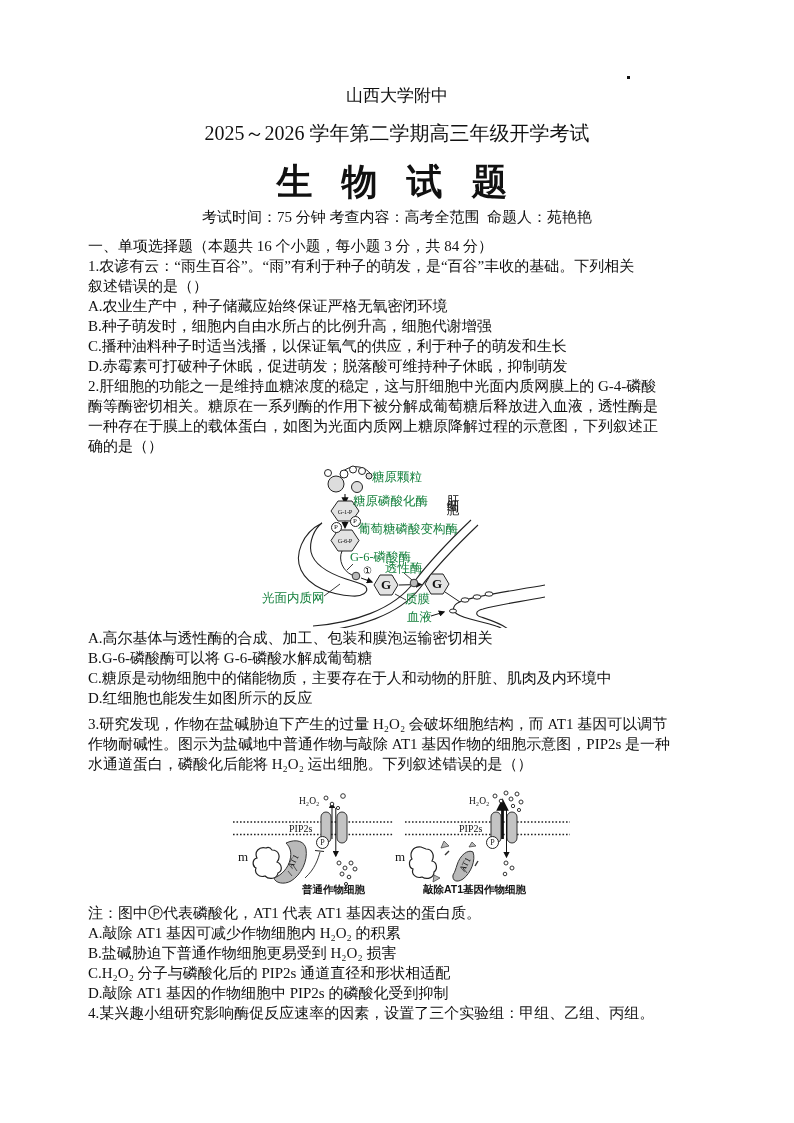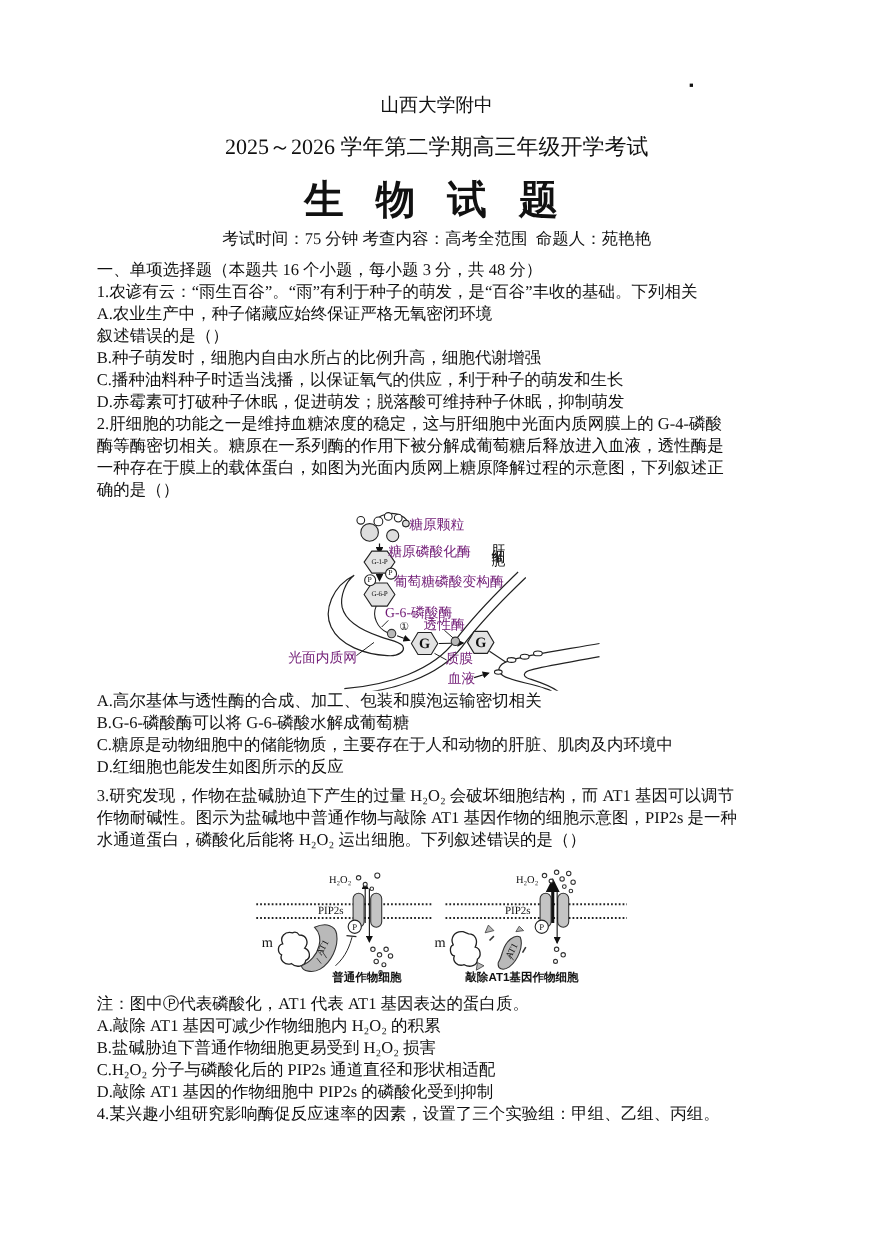--- a/index.html
+++ b/index.html
@@ -10,21 +10,21 @@
   .session{top:120px;font-size:20px;}
   .subject{top:158px;font-size:36px;font-weight:bold;letter-spacing:10px;}
   .meta{top:208px;font-size:15px;}
   .block{position:absolute;left:88px;width:660px;}
   .tline{height:20px;line-height:20px;font-size:15px;white-space:pre;}
   .stray-dot{position:absolute;left:627px;top:76px;width:3px;height:3px;background:#111;}
 
   
   .diag{position:absolute;}
   .diag svg{position:absolute;left:0;top:0;}
-  .dlabel{position:absolute;font-size:12.5px;line-height:13px;white-space:pre;color:#701a75;}
+  .dlabel{position:absolute;font-size:12.5px;line-height:13px;white-space:pre;color:#15803d;}
   .hexlab{position:absolute;text-align:center;font-size:6.5px;line-height:7px;letter-spacing:-0.3px;}
   .glab{position:absolute;text-align:center;font-size:13px;line-height:14px;font-weight:bold;}
   .pcirc{position:absolute;border:1px solid #222;border-radius:50%;background:#fff;
          text-align:center;font-size:7px;}
   .p1{width:9px;height:9px;line-height:9px;}
   .p2{width:11px;height:11px;line-height:11px;font-size:8px;}
   .vert{position:absolute;writing-mode:vertical-rl;letter-spacing:4px;font-size:12.5px;}
   .d2lab{position:absolute;font-size:10px;line-height:11px;white-space:pre;}
   .cap{position:absolute;font-size:10.5px;line-height:11px;font-weight:bold;white-space:pre;
        font-family:"Liberation Sans","DejaVu Sans",sans-serif;}
@@ -37,24 +37,24 @@
 <div class="page">
 
   <div class="stray-dot"></div>
 
   <div class="ctr school">山西大学附中</div>
   <div class="ctr session">2025～2026 学年第二学期高三年级开学考试</div>
   <div class="ctr subject">生 物 试 题</div>
   <div class="ctr meta">考试时间：75 分钟 考查内容：高考全范围  命题人：苑艳艳</div>
 
   <div class="block" style="top:236px">
-    <div class="tline">一、单项选择题（本题共 16 个小题，每小题 3 分，共 48 分）</div>
+    <div class="tline">一、单项选择题（本题共 16 个小题，每小题 3 分，共 84 分）</div>
     <div class="tline">1.农谚有云：“雨生百谷”。“雨”有利于种子的萌发，是“百谷”丰收的基础。下列相关</div>
+    <div class="tline">叙述错误的是（）</div>
     <div class="tline">A.农业生产中，种子储藏应始终保证严格无氧密闭环境</div>
-    <div class="tline">叙述错误的是（）</div>
     <div class="tline">B.种子萌发时，细胞内自由水所占的比例升高，细胞代谢增强</div>
     <div class="tline">C.播种油料种子时适当浅播，以保证氧气的供应，利于种子的萌发和生长</div>
     <div class="tline">D.赤霉素可打破种子休眠，促进萌发；脱落酸可维持种子休眠，抑制萌发</div>
     <div class="tline">2.肝细胞的功能之一是维持血糖浓度的稳定，这与肝细胞中光面内质网膜上的 G-4-磷酸</div>
     <div class="tline">酶等酶密切相关。糖原在一系列酶的作用下被分解成葡萄糖后释放进入血液，透性酶是</div>
     <div class="tline">一种存在于膜上的载体蛋白，如图为光面内质网上糖原降解过程的示意图，下列叙述正</div>
     <div class="tline">确的是（）</div>
   </div>
 
   <div class="diag" style="left:256px;top:463px;width:290px;height:165px">

